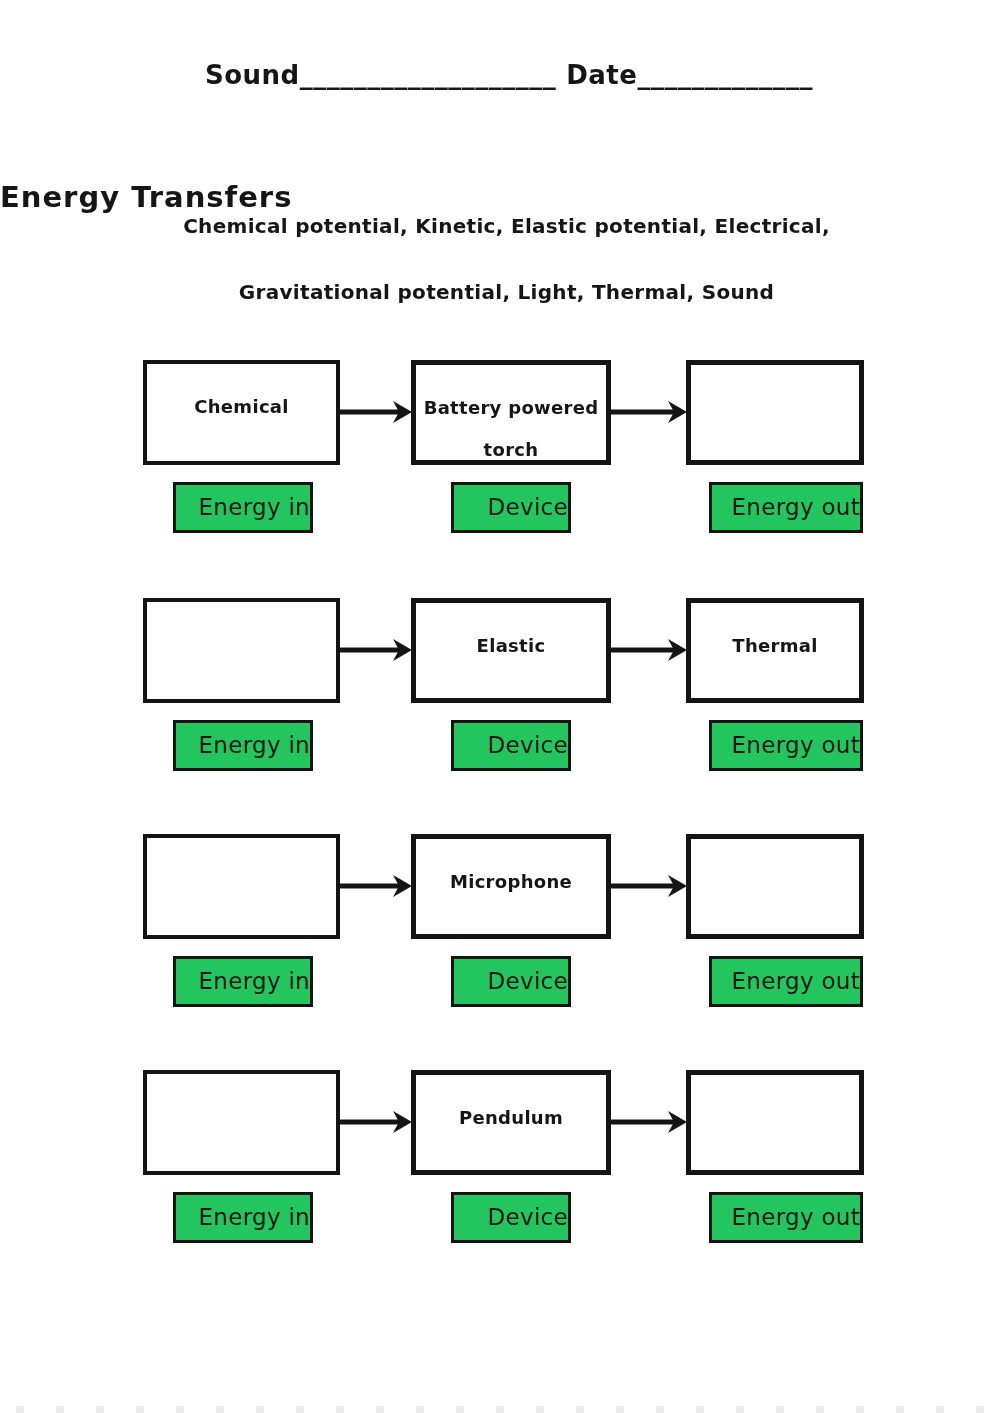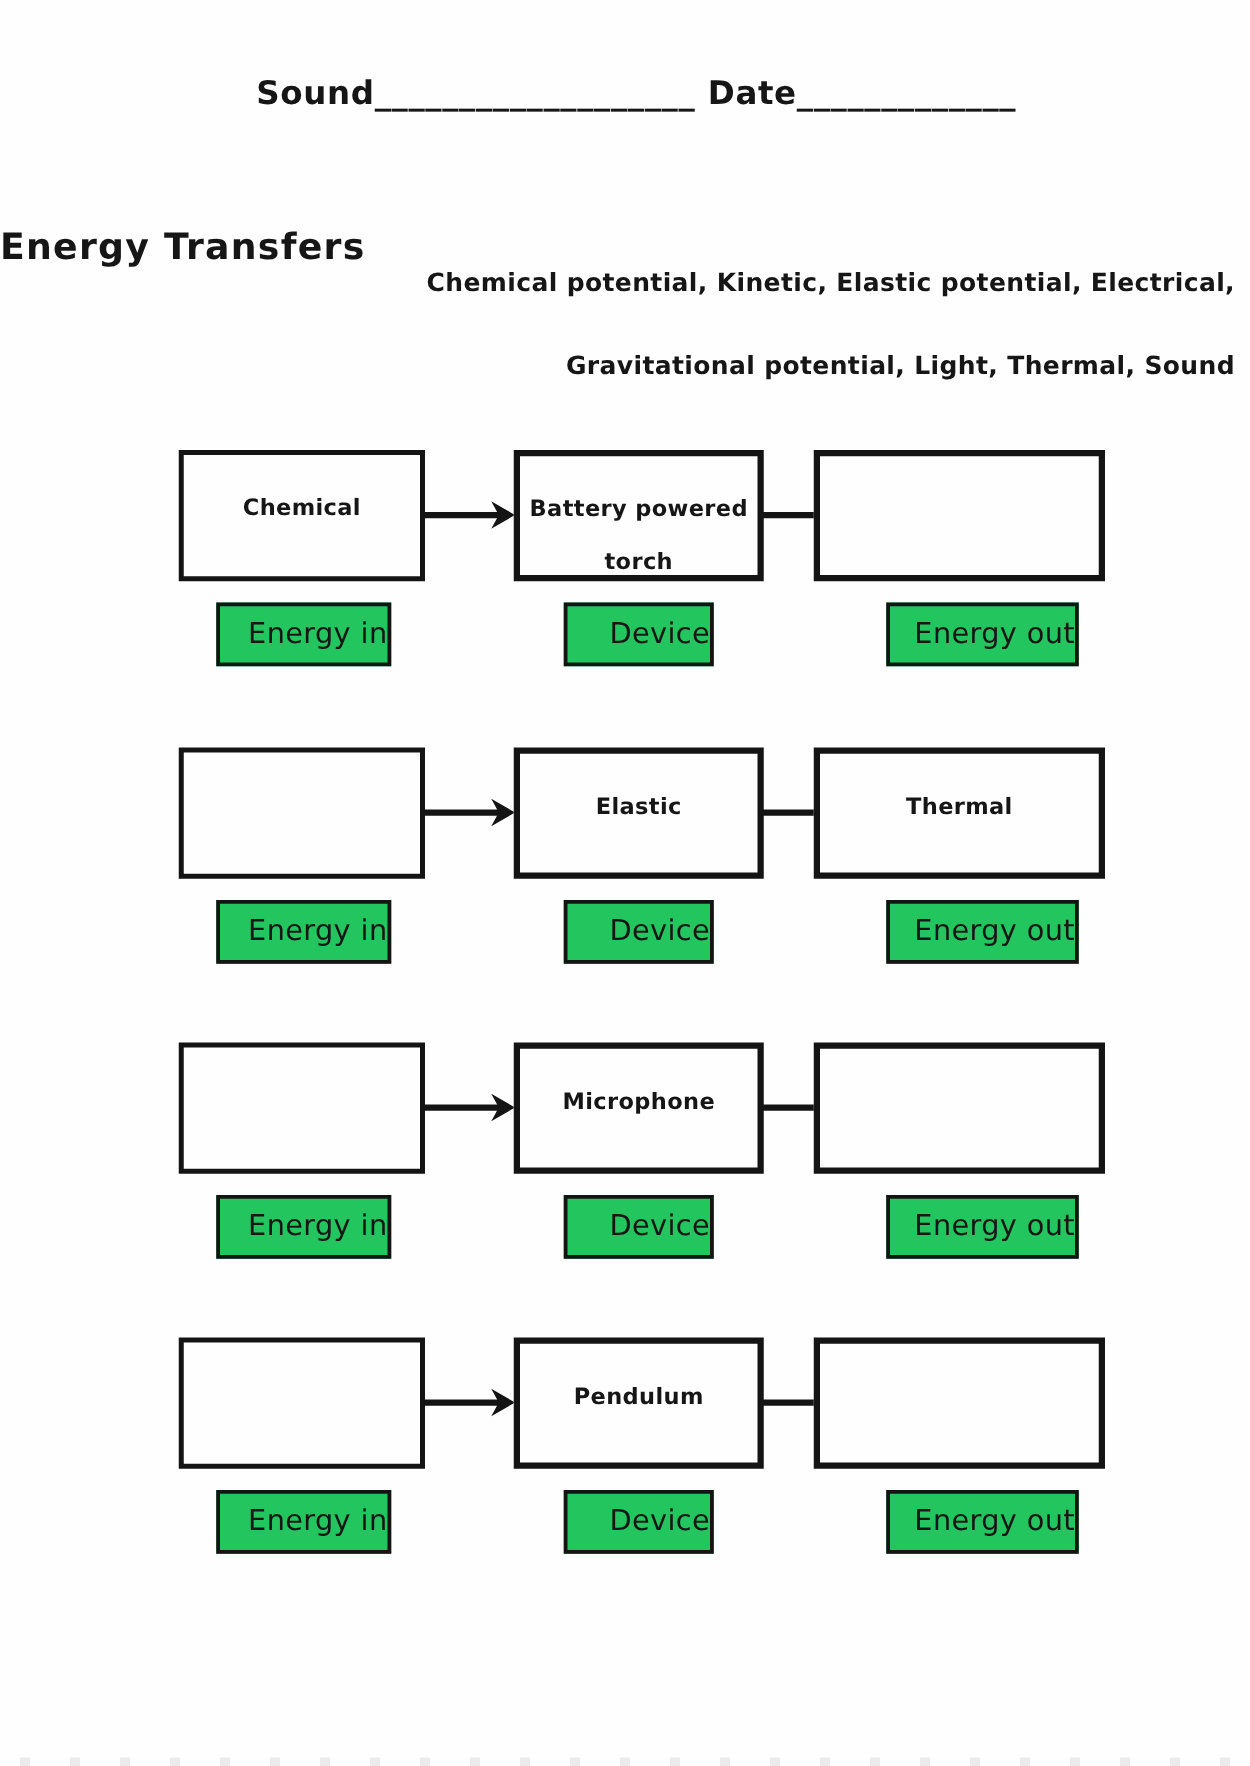--- a/index.html
+++ b/index.html
@@ -40,21 +40,21 @@
     letter-spacing: 1px;
     margin-top: 44px;
   }
 
   
   .word-bank {
     position: absolute;
     left: 0;
     top: 212px;
     width: 988px;
-    text-align: right;
+    text-align: center;
     font-size: 20px;
     font-weight: 700;
     line-height: 28px;
     letter-spacing: 0.3px;
     padding-left: 25px;
   }
   .word-bank .wb-line2 { margin-top: 38px; }
 
   
   .flow-row {
@@ -71,21 +71,21 @@
     border: 4px solid #141414;
     text-align: center;
     font-size: 18px;
     font-weight: 700;
     line-height: 42px;
     padding-top: 22px;
     letter-spacing: 0.3px;
   }
   .box-in  { left: 143px; width: 197px; }
   .box-dev { left: 411px; width: 200px; border-width: 5px; }
-  .box-out { left: 651px; width: 233px; border-width: 5px; }
+  .box-out { left: 686px; width: 178px; border-width: 5px; }
 
   .arrow {
     position: absolute;
     top: 38px;
     height: 28px;
   }
   .arrow-1 { left: 338px; width: 76px; }
   .arrow-2 { left: 607px; width: 82px; }
 
   .caption {

